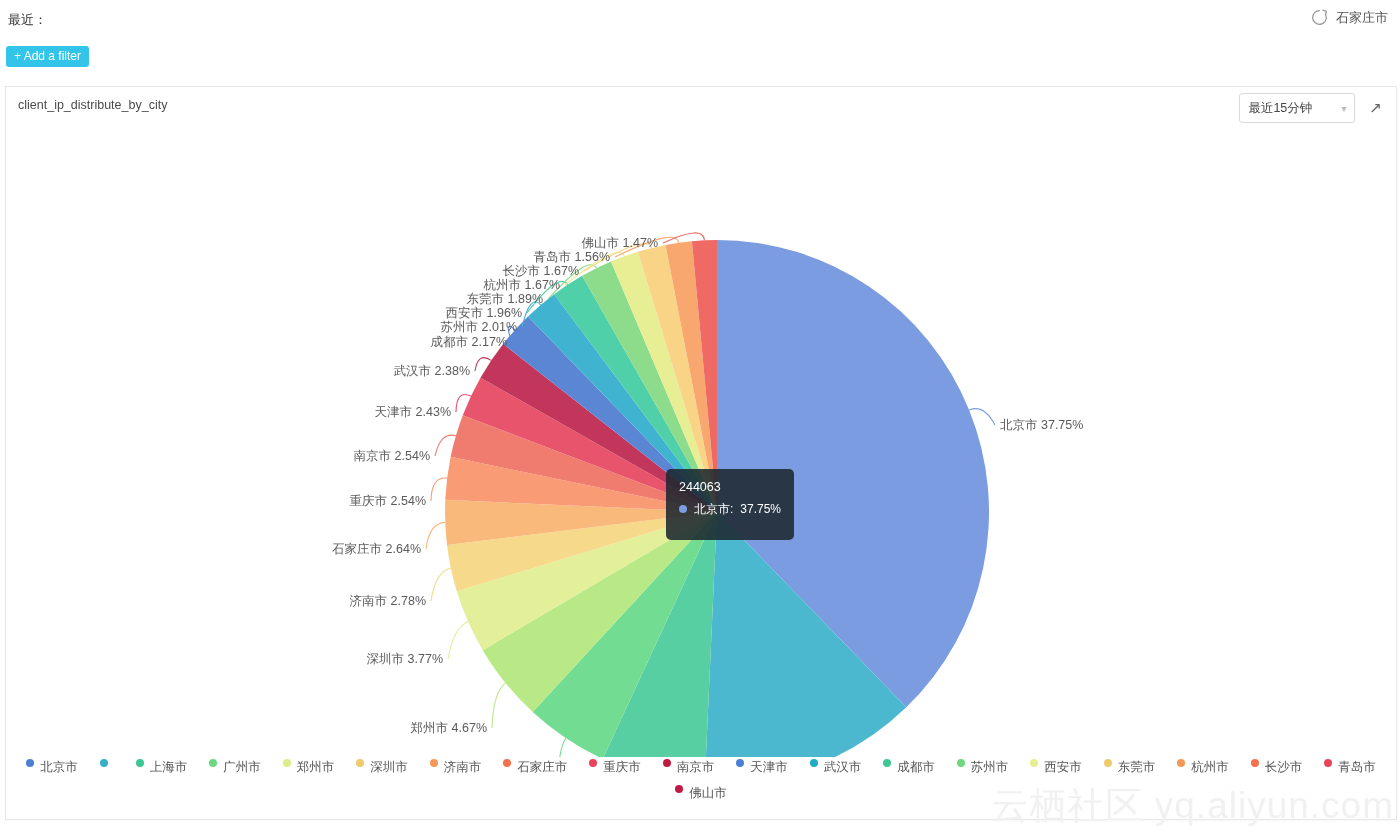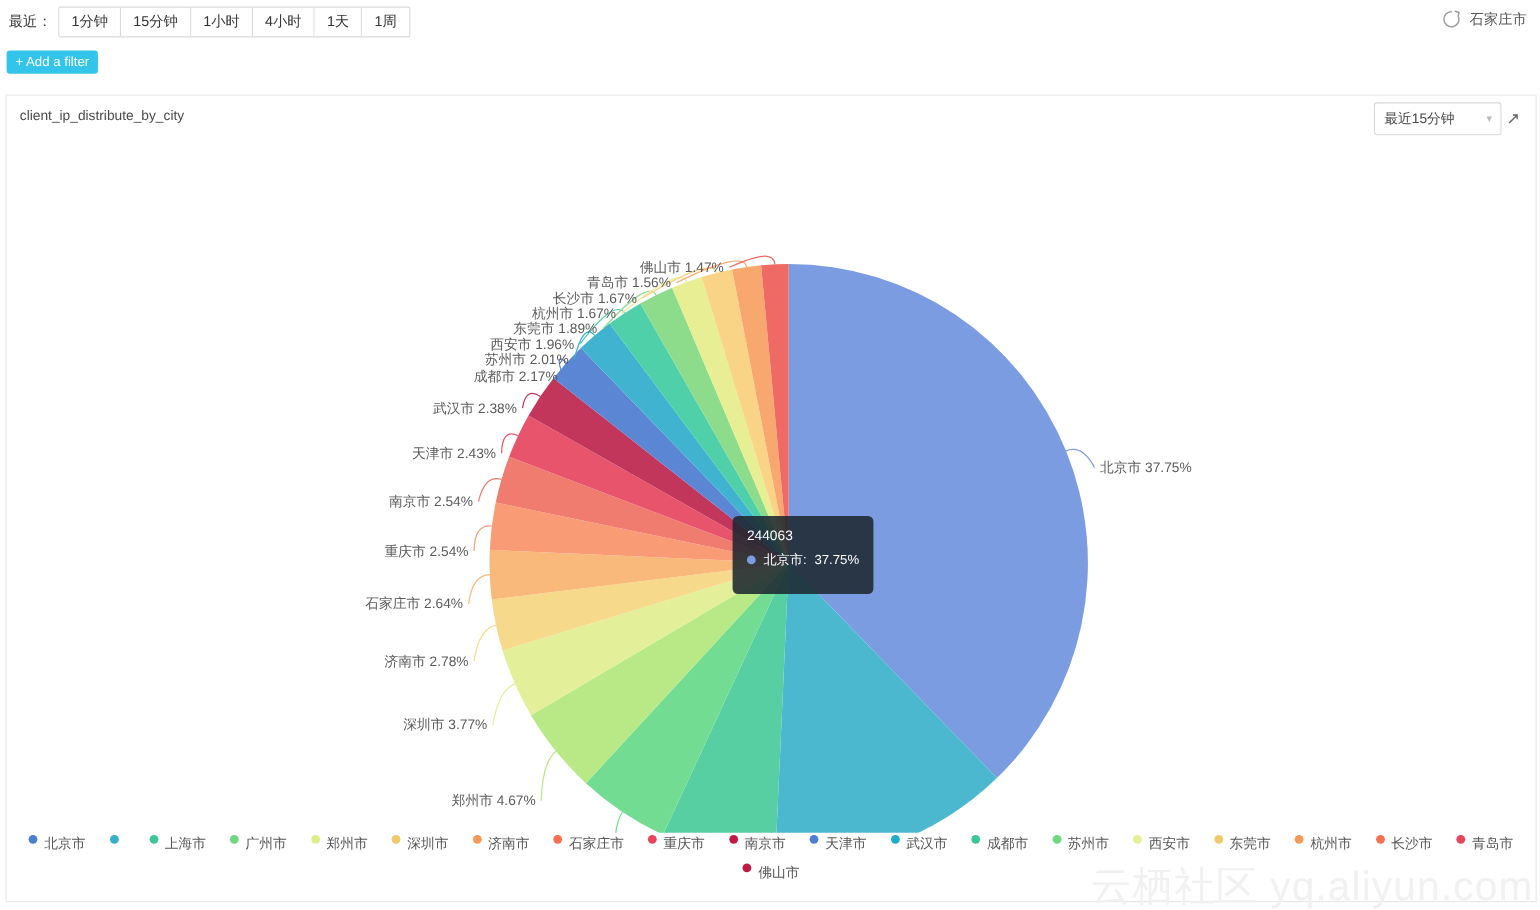--- a/index.html
+++ b/index.html
@@ -49,21 +49,21 @@
     width: 1390px; height: 732px;
     background: #fff; border: 1px solid #e8e8e8;
     box-shadow: 0 1px 2px rgba(0,0,0,.04);
   }
   .card-title {
     position: absolute; left: 12px; top: 11px;
     font-size: 12.5px; color: #4a4a4a; white-space: nowrap;
   }
   .card-tools {
     position: absolute; right: 10px; top: 6px;
-    display: flex; align-items: center; gap: 0;
+    display: flex; align-items: center; gap: 10px;
   }
   .time-select {
     display: flex; align-items: center; justify-content: space-between;
     width: 98px; height: 28px; padding: 0 8px;
     border: 1px solid #d9d9d9; border-radius: 3px;
     font-size: 12.5px; color: #444; background: #fff; cursor: pointer;
   }
   .chev { color: #bbb; font-size: 10px; margin-left: 4px; }
   .expand-icon { color: #666; font-size: 15px; cursor: pointer; padding: 0 4px; }
 
@@ -103,28 +103,20 @@
     white-space: nowrap; user-select: none; font-weight: 400;
   }
 </style>
 </head>
 <body>
 
 <div id="root">
 
   <div class="topbar">
     <span class="range-label">最近：</span>
-    <div class="seg-group" id="seg-group">
-        <div class="seg-btn">1分钟</div>
-        <div class="seg-btn">15分钟</div>
-        <div class="seg-btn">1小时</div>
-        <div class="seg-btn">4小时</div>
-        <div class="seg-btn">1天</div>
-        <div class="seg-btn">1周</div>
-      </div>
   </div>
 
   <div class="refresh-wrap">
     <svg width="19" height="19" viewBox="0 0 20 20">
       <path d="M10 2.8a7.2 7.2 0 1 0 7.0 5.6" fill="none" stroke="#9b9b9b" stroke-width="1.4" stroke-linecap="round"></path>
       <path d="M13.6 2.3 L17.3 3.6 L16.3 7.4" fill="none" stroke="#9b9b9b" stroke-width="1.4" stroke-linecap="round" stroke-linejoin="round"></path>
     </svg>
     <span class="refresh-label">石家庄市</span>
   </div>
 

